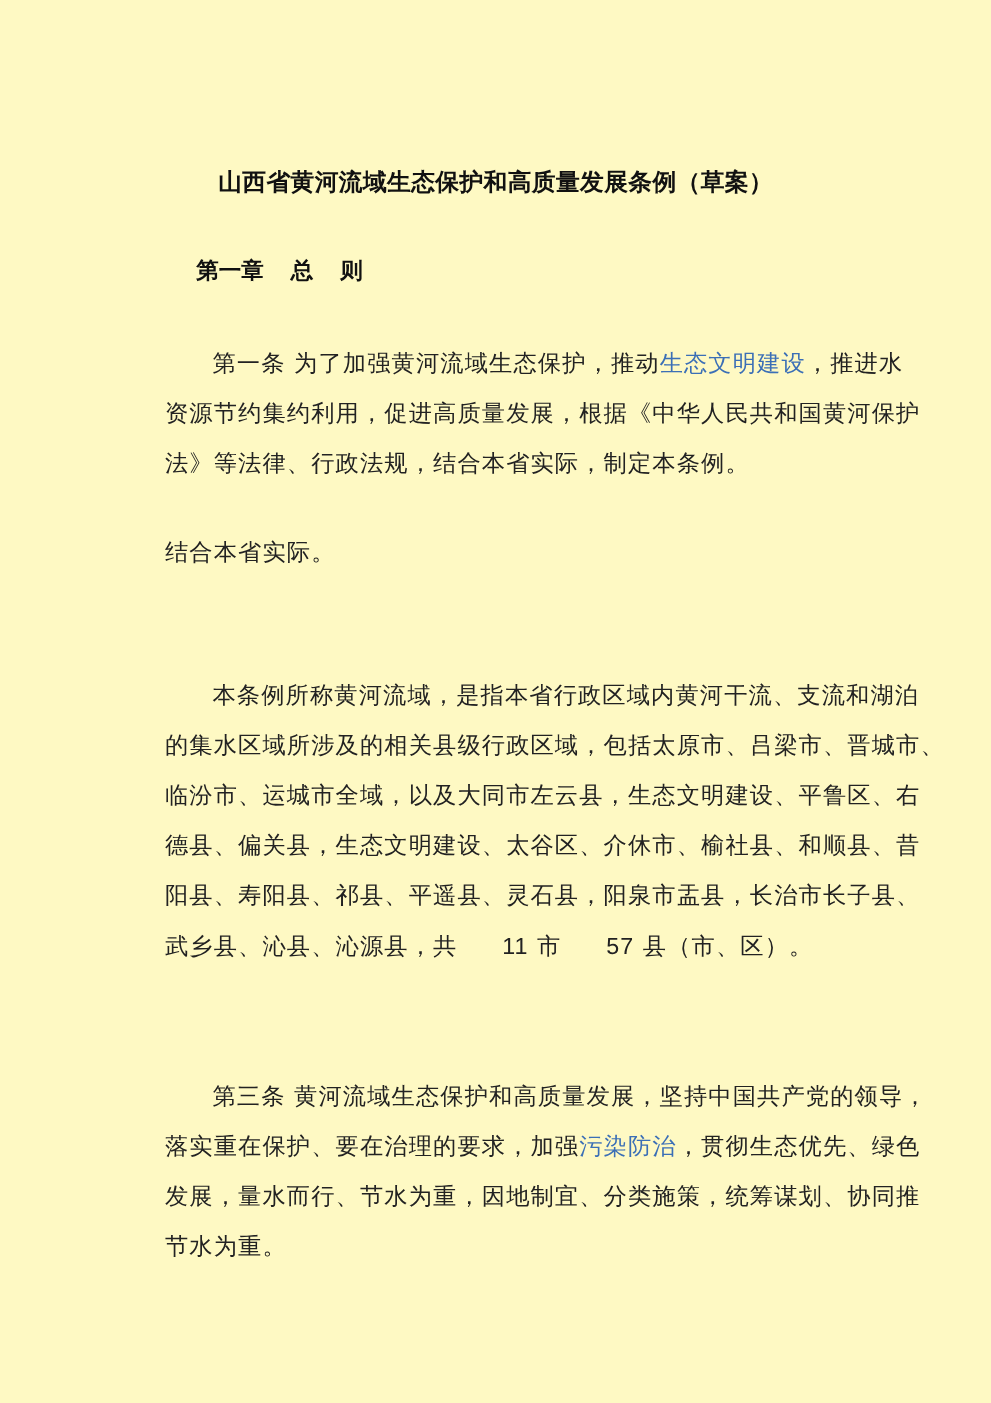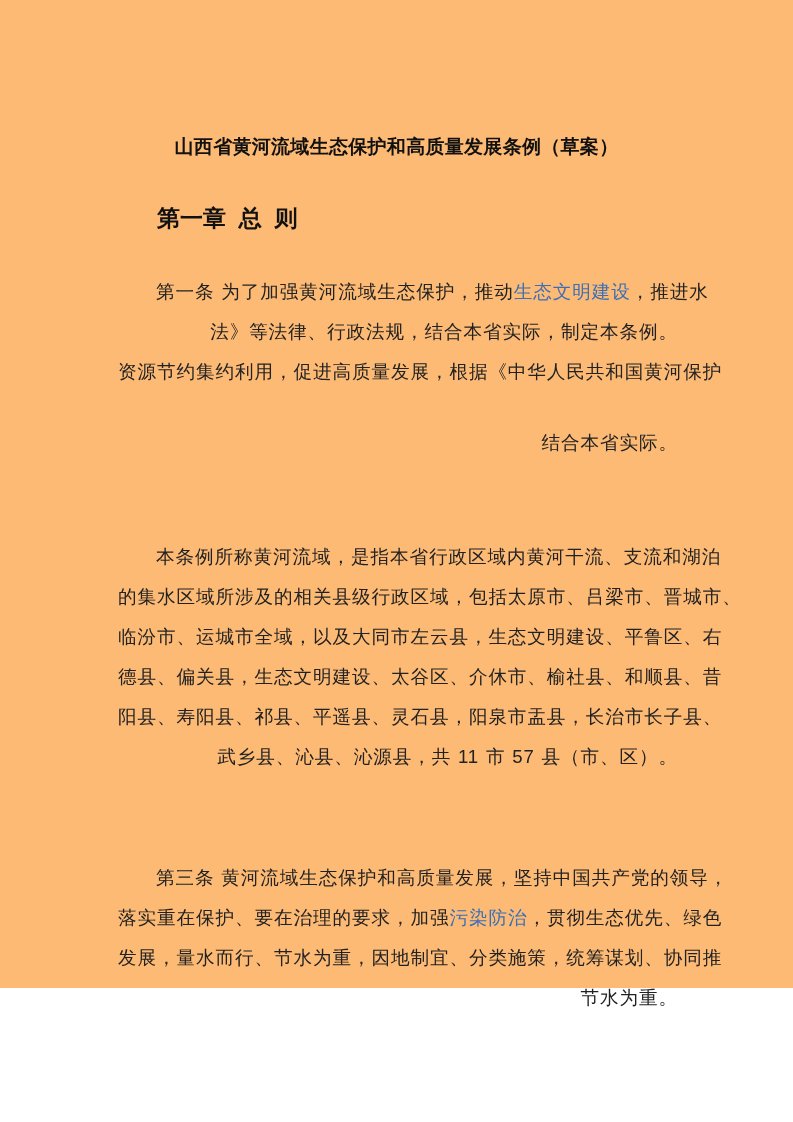--- a/index.html
+++ b/index.html
@@ -1,44 +1,44 @@
 <!DOCTYPE html>
 <html><head>
 <meta charset="utf-8">
 <style>
   html, body { margin: 0; padding: 0; background: #ffffff; }
   body { width: 793px; height: 1122px; position: relative; overflow: hidden;
          font-family: "DejaVu Serif", "Liberation Serif", serif; color: #1a1a1a; }
-  .page { position: absolute; left: 0; top: 0; width: 793px; height: 988px; background: #fdba74; }
+  .page { position: absolute; left: 0; top: 0; width: 793px; height: 1122px; background: #fef9c3; }
   .title { position: absolute; left: 0; width: 793px; top: 133px; text-align: center;
            font-family: "DejaVu Sans", "Liberation Sans", sans-serif; font-weight: bold;
            font-size: 19px; line-height: 26px; color: #111; letter-spacing: 0.3px; }
   .chapter { position: absolute; left: 157px; top: 205px;
-             font-family: Liberation Sans, sans-serif; font-weight: bold;
-             font-size: 23px; line-height: 26px; color: #111; white-space: pre; }
-  .para { position: absolute; left: 118px; width: 560px; text-align: right; }
+             font-family: Liberation Mono, monospace; font-weight: bold;
+             font-size: 18px; line-height: 26px; color: #111; white-space: pre; }
+  .para { position: absolute; left: 132px; width: 560px; }
   .line { display: block; height: 40px; line-height: 30px; font-size: 18.6px;
           white-space: nowrap; letter-spacing: 0.9px; color: #222; }
   .line.indent { padding-left: 38px; }
   .link { color: #3b6fb6; }
-  .num { font-family: "Liberation Sans", "DejaVu Sans", sans-serif; }
+  .num { font-family: "Liberation Sans", "DejaVu Sans", sans-serif; margin-left: 29px; }
 </style>
 </head>
 <body>
 
 <div class="page">
 
   <div class="title">山西省黄河流域生态保护和高质量发展条例（草案）</div>
 
   <div class="chapter">第一章  总  则</div>
 
   <div class="para" style="top:277px;">
     <span class="line indent"><span>第一条 为了加强黄河流域生态保护，推动</span><span class="link">生态文明建设</span><span>，推进水</span></span>
+    <span class="line">资源节约集约利用，促进高质量发展，根据《中华人民共和国黄河保护</span>
     <span class="line">法》等法律、行政法规，结合本省实际，制定本条例。</span>
-    <span class="line">资源节约集约利用，促进高质量发展，根据《中华人民共和国黄河保护</span>
   </div>
 
   <div class="para" style="top:428px;">
     <span class="line">结合本省实际。</span>
   </div>
 
   <div class="para" style="top:542px;">
     <span class="line indent">本条例所称黄河流域，是指本省行政区域内黄河干流、支流和湖泊</span>
     <span class="line">的集水区域所涉及的相关县级行政区域，包括太原市、吕梁市、晋城市、</span>
     <span class="line">临汾市、运城市全域，以及大同市左云县，生态文明建设、平鲁区、右</span>

